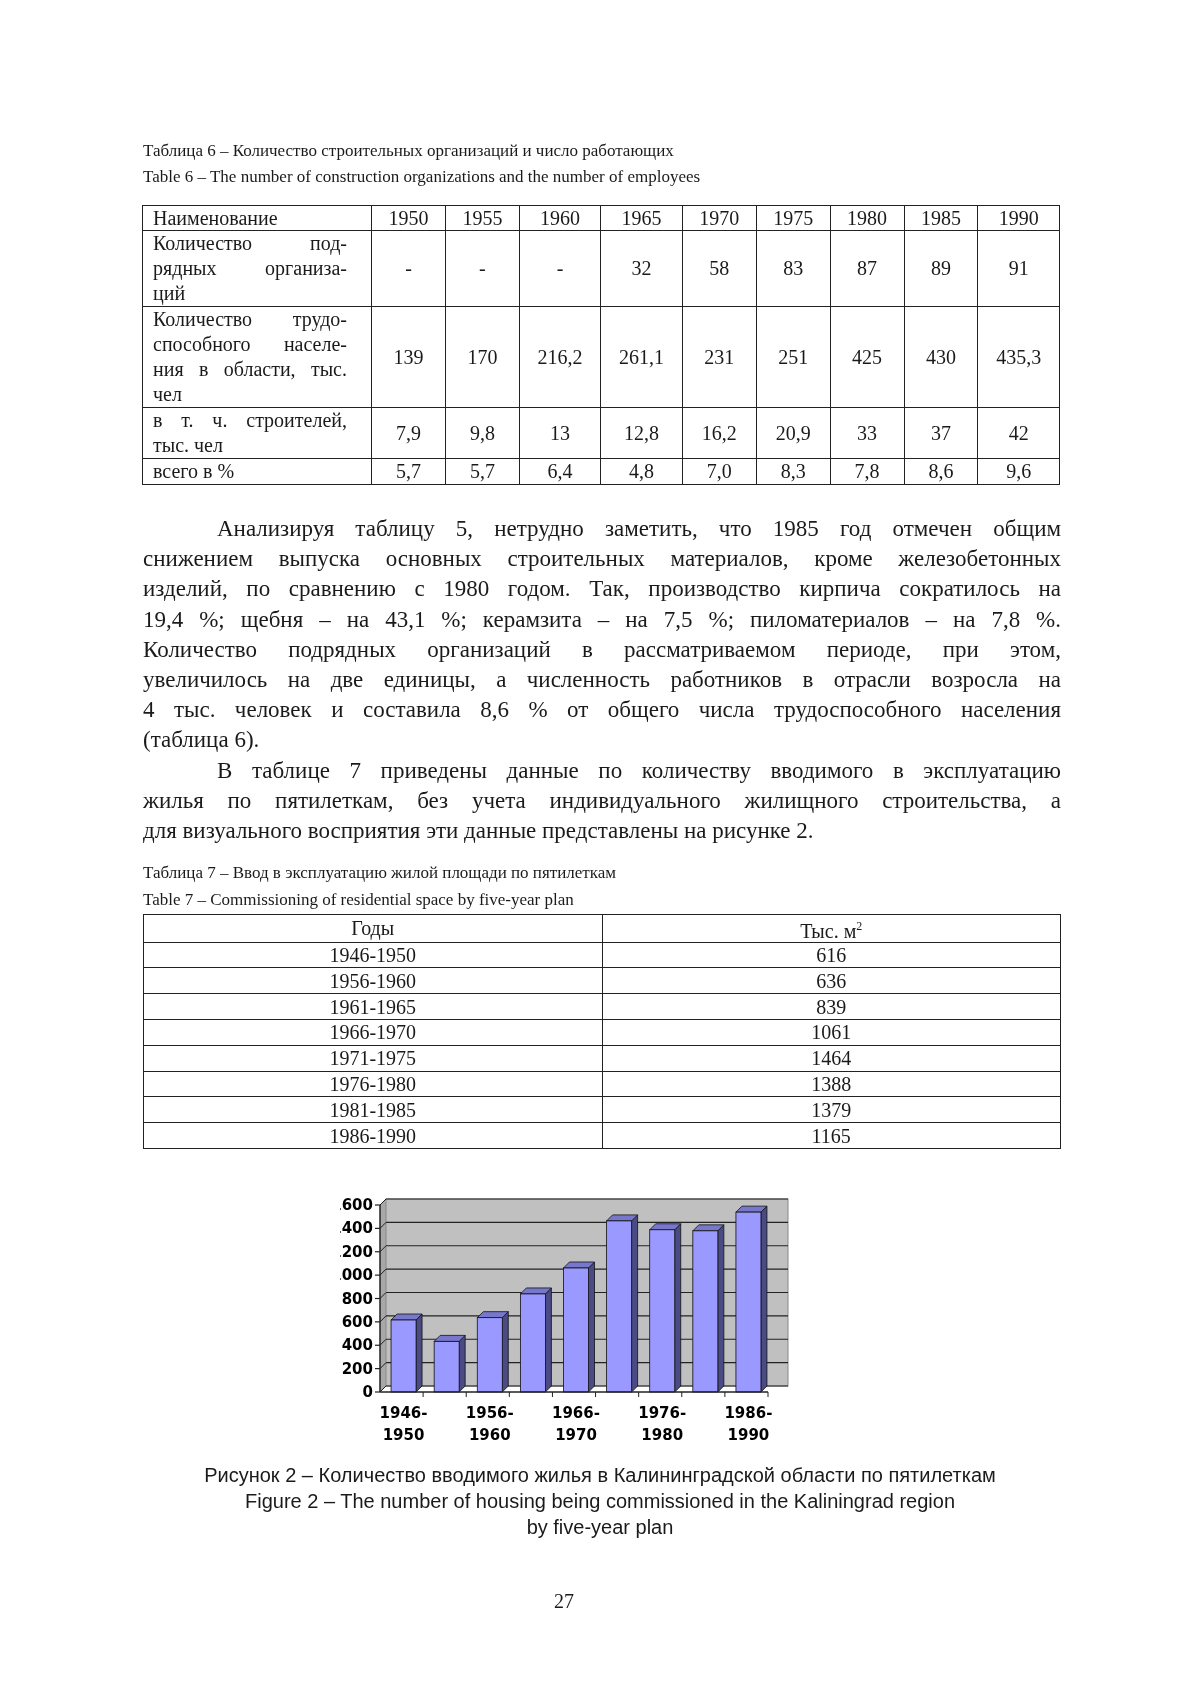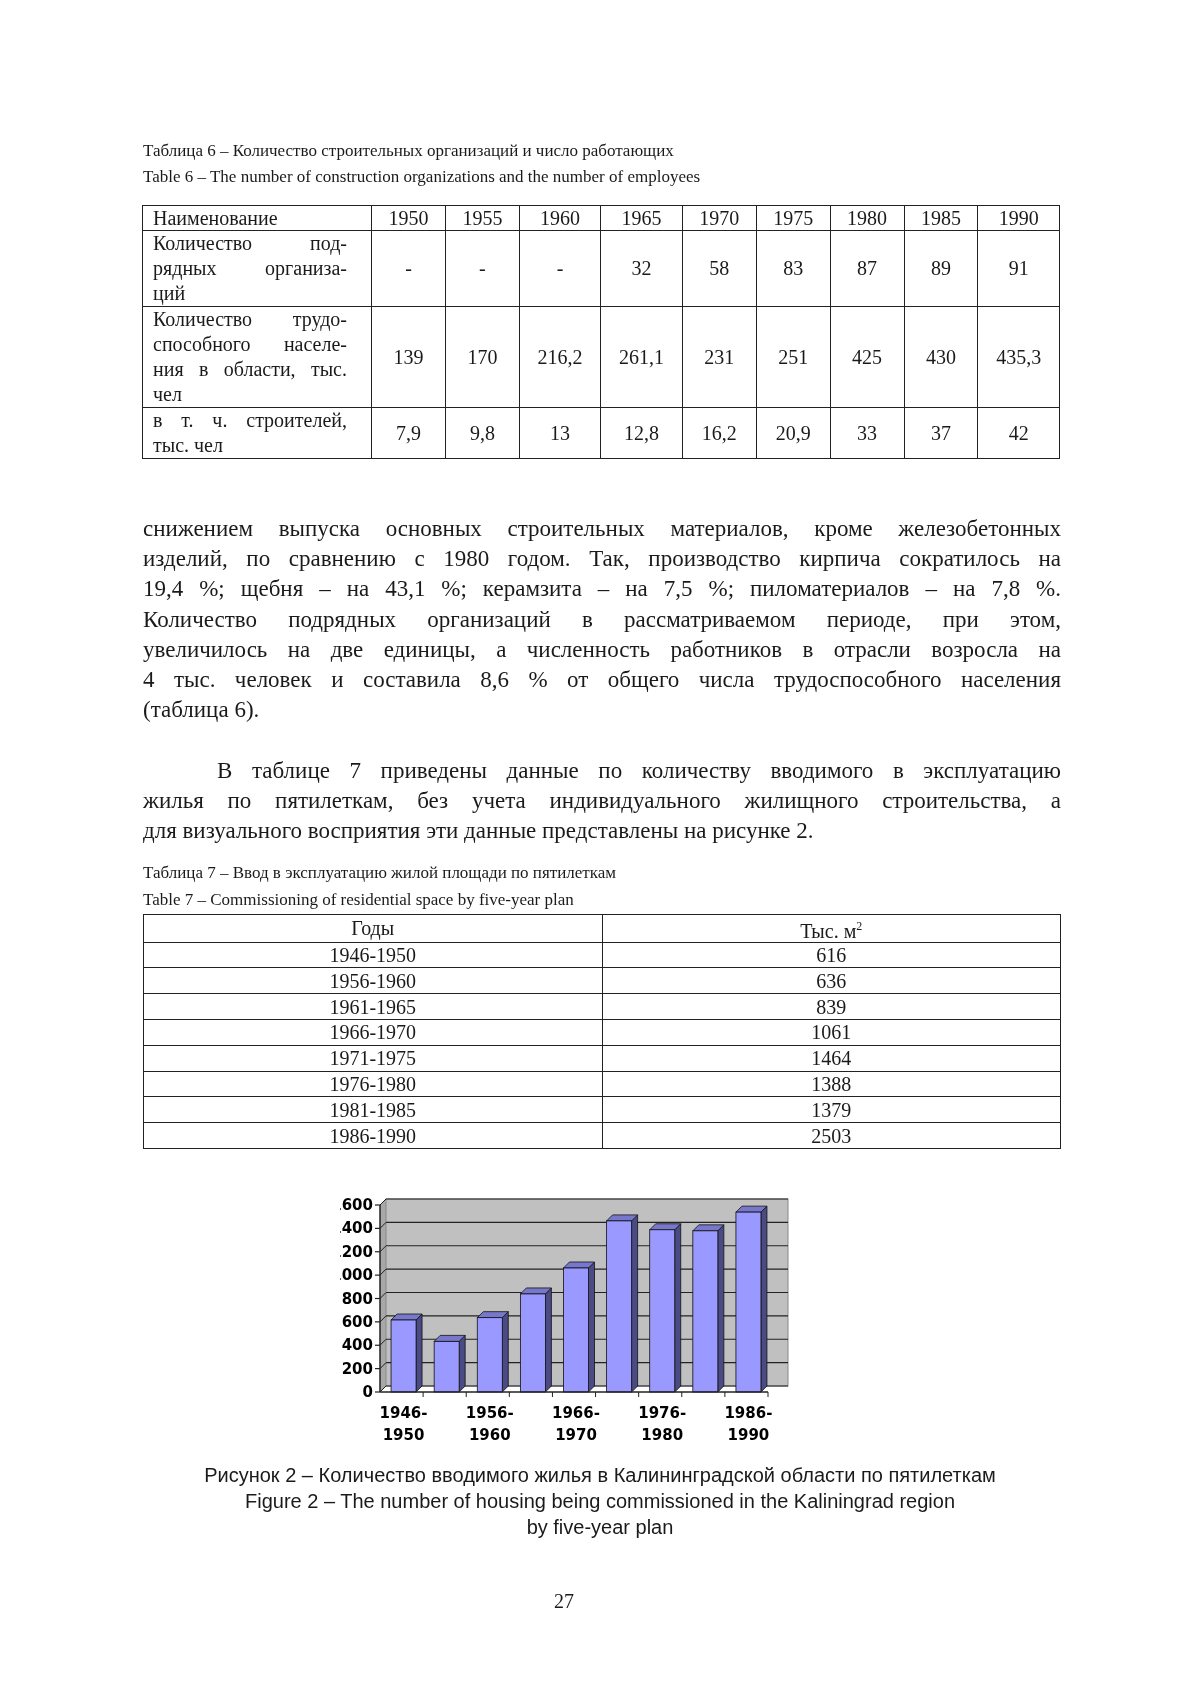--- a/index.html
+++ b/index.html
@@ -91,24 +91,39 @@
           <td>7,9</td>
           <td>9,8</td>
           <td>13</td>
           <td>12,8</td>
           <td>16,2</td>
           <td>20,9</td>
           <td>33</td>
           <td>37</td>
           <td>42</td>
         </tr>
+        <tr style="height: 24px;">
+          <td class="name">
+            <span style="display: block; text-align: justify; text-align-last: left;">всего в %</span>
+          </td>
+          <td>5,7</td>
+          <td>5,7</td>
+          <td>6,4</td>
+          <td>4,8</td>
+          <td>7,0</td>
+          <td>8,3</td>
+          <td>7,8</td>
+          <td>8,6</td>
+          <td>9,6</td>
+        </tr>
       </tbody>
   </table>
 
   <div class="para" id="para1" style="top:514px;">
+      <span class="ln ind">Анализируя таблицу 5, нетрудно заметить, что 1985 год отмечен общим</span>
       <span class="ln">снижением выпуска основных строительных материалов, кроме железобетонных</span>
       <span class="ln">изделий, по сравнению с 1980 годом. Так, производство кирпича сократилось на</span>
       <span class="ln">19,4 %;  щебня – на 43,1 %; керамзита – на 7,5 %; пиломатериалов – на 7,8 %.</span>
       <span class="ln">Количество подрядных организаций в рассматриваемом периоде, при этом,</span>
       <span class="ln">увеличилось на две единицы, а численность работников в отрасли возросла  на</span>
       <span class="ln">4 тыс. человек и составила 8,6 % от общего числа трудоспособного населения</span>
       <span class="ln end">(таблица 6).</span>
     </div>
   <div class="para" id="para2" style="top:756px;">
       <span class="ln ind">В таблице 7 приведены данные по количеству вводимого в эксплуатацию</span>
@@ -150,21 +165,21 @@
         <tr>
           <td>1976-1980</td>
           <td>1388</td>
         </tr>
         <tr>
           <td>1981-1985</td>
           <td>1379</td>
         </tr>
         <tr>
           <td>1986-1990</td>
-          <td>2503</td>
+          <td>1165</td>
         </tr>
       </tbody>
   </table>
 
   <svg id="chart" viewBox="0 0 540 280">
     <g id="chart-bg">
         <polygon points="40,197 46,191 46,4 40,10" fill="#a8a8a8"></polygon>
         <rect x="46" y="4" width="402" height="187" fill="#c0c0c0" stroke="#888" stroke-width="1"></rect>
       </g>
     <g id="chart-grid">

